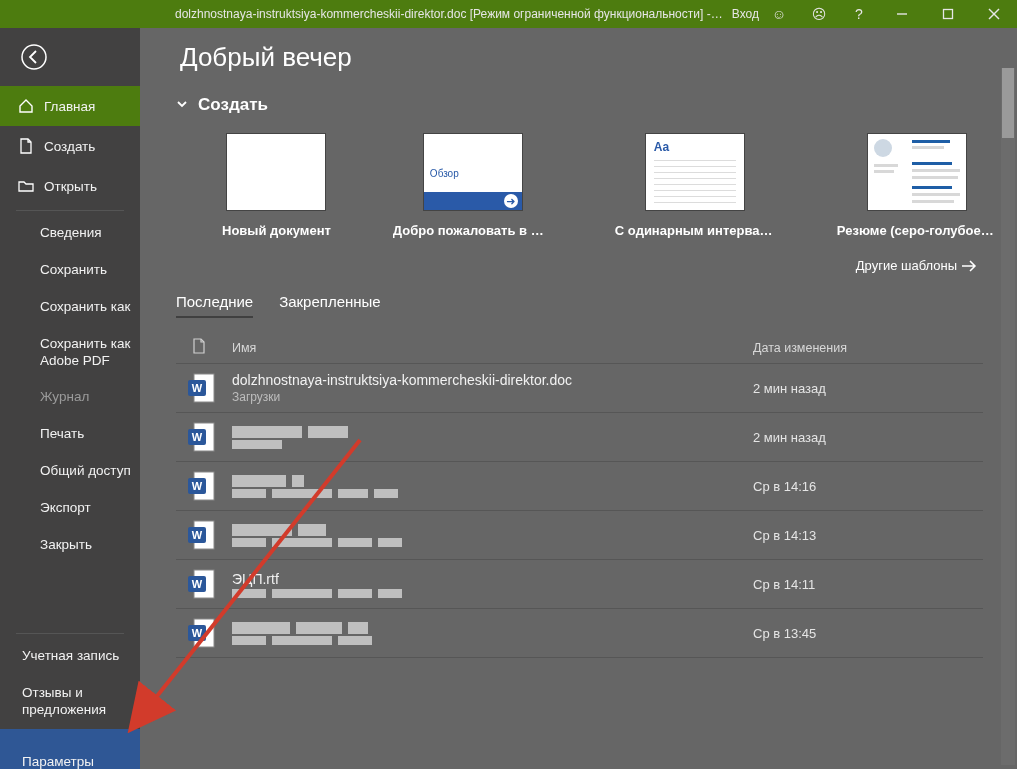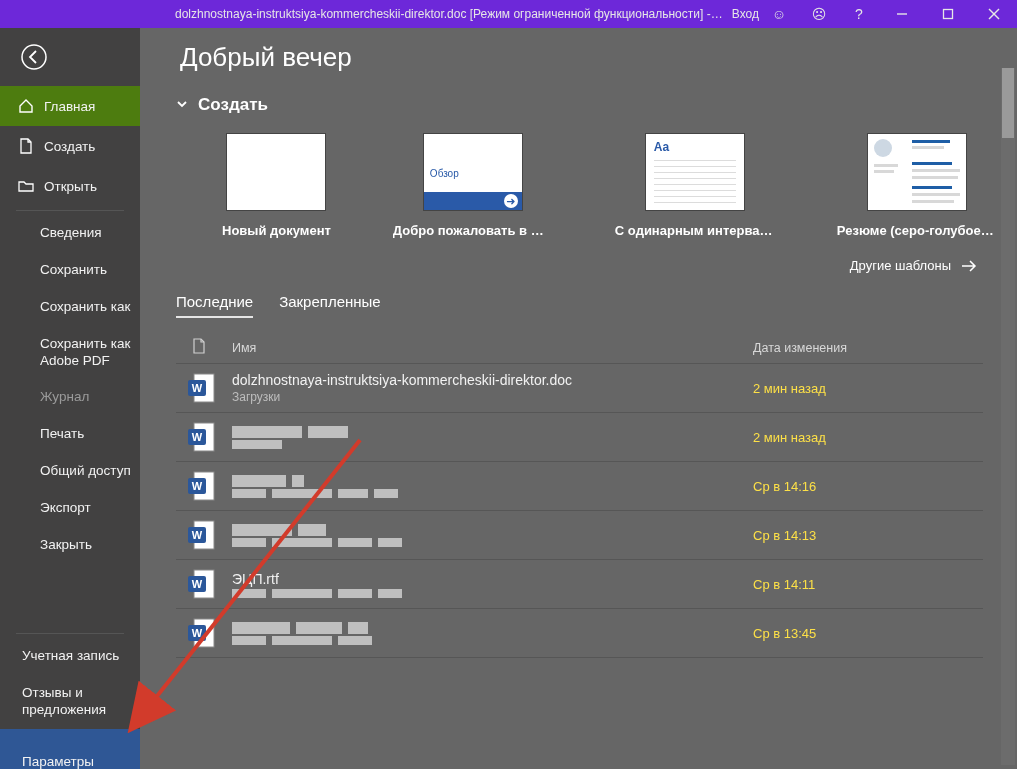--- a/index.html
+++ b/index.html
@@ -1,20 +1,20 @@
 <!DOCTYPE html>
 <html><head>
 <meta charset="utf-8">
 <style>
 * { margin: 0; padding: 0; box-sizing: border-box; font-family: "Segoe UI", Arial, sans-serif; }
 html, body { width: 1017px; height: 769px; overflow: hidden; background: #666; }
 .app { width: 1017px; height: 769px; background: #666666; display: flex; flex-direction: column; position: relative; }
 
 
-.titlebar { height: 28px; background: #6d28d9; display: flex; align-items: center; color: #e6e6e6; font-size: 12px; padding-left: 175px; }
+.titlebar { height: 28px; background: #4d7c0f; display: flex; align-items: center; color: #e6e6e6; font-size: 12px; padding-left: 175px; }
 .titlebar .title-text { flex: 0 0 auto; white-space: nowrap; overflow: hidden; text-overflow: ellipsis; max-width: 650px; }
 .titlebar .spacer { flex: 1; }
 .titlebar .sign-in { margin-right: 0; cursor: pointer; }
 .titlebar .tb-icon { width: 40px; text-align: center; font-size: 14px; cursor: pointer; }
 .titlebar .win-ctrl { width: 46px; height: 28px; display: flex; align-items: center; justify-content: center; cursor: pointer; }
 .titlebar svg { display: block; }
 
 .body { flex: 1; display: flex; min-height: 0; }
 
 
@@ -49,38 +49,38 @@
 .tpl-tour .tpl-thumb { background: #fff; }
 .tpl-tour .stripe { position: absolute; left: 0; bottom: 0; height: 18px; right: 0; background: #2a5aa8; }
 .tpl-tour .arrowcirc { position: absolute; right: 4px; bottom: 2px; width: 14px; height: 14px; border-radius: 50%; background:#fff; display:flex; align-items:center; justify-content:center; color:#2a5aa8; font-size:11px; }
 .tpl-tour .obz { position:absolute; left:6px; top:34px; font-size:10px; color:#2859a7; }
 .tpl-single .aa { position:absolute; left:8px; top:6px; color:#2a5aa8; font-size:12px; font-weight:700; }
 .tpl-single .line { position:absolute; left:8px; right:8px; height:1px; background:#dcdcdc; }
 .tpl-resume .photo { position:absolute; left:6px; top:5px; width:18px; height:18px; border-radius:50%; background:#cdd8e3; }
 .tpl-resume .bar { position:absolute; background:#1e5ea6; height:3px; }
 .tpl-resume .txt { position:absolute; background:#d8d8d8; height:3px; }
 
-.more-tpl { display: flex; justify-content: flex-end; align-items: center; gap: 10px; font-size: 13px; color: #fff; cursor: pointer; padding-right: 6px; margin-bottom: 20px; }
+.more-tpl { display: flex; justify-content: flex-end; align-items: center; gap: 4px; font-size: 13px; color: #fff; cursor: pointer; padding-right: 6px; margin-bottom: 20px; }
 
 .tabs { display: flex; gap: 26px; font-size: 15px; margin-bottom: 14px; }
 .tab { padding-bottom: 6px; cursor: pointer; color: #ffffff; }
-.tab.active { color: #fff; border-bottom: 2px solid #e5e5e5; font-weight: 400; }
+.tab.active { color: #fff; border-bottom: 2px solid #404040; font-weight: 400; }
 
 .docs-head { display: flex; align-items: center; color: #d8d8d8; font-size: 12.5px; padding: 6px 0 6px 16px; }
 .docs-head .col-icon { width: 40px; }
 .docs-head .col-name { flex: 1; }
 .docs-head .col-date { width: 230px; }
 
 .doc-row { display: flex; align-items: center; padding: 8px 0 8px 10px; border-top: 1px solid #565656; cursor: pointer; }
 .doc-row:last-child { border-bottom: 1px solid #565656; }
 .doc-icon { width: 46px; display:flex; justify-content:flex-start; padding-left: 2px; }
 .doc-info { flex: 1; min-width: 0; }
 .doc-name { font-size: 14px; color: #f2f2f2; white-space: nowrap; overflow: hidden; text-overflow: ellipsis; }
 .doc-sub { font-size: 12px; color: #bdbdbd; margin-top: 2px; display:flex; gap:6px; }
-.doc-date { width: 230px; font-size: 13px; color: #fde047; }
+.doc-date { width: 230px; font-size: 13px; color: #e5e5e5; }
 
 .pix { display:inline-block; height:12px; background:#bfbfbf; filter: blur(0.4px); }
 .pixrow { display:flex; gap:6px; align-items:center; }
 
 .scrollbar { position: absolute; right: 2px; top: 40px; bottom: 4px; width: 14px; background: #6c6c6c; }
 .scrollbar .thumb { position: absolute; left: 1px; right: 1px; top: 0; height: 70px; background: #9a9a9a; }
 
 .arrow-overlay { position: absolute; pointer-events:none; }
 .arrow-overlay svg { overflow: visible; }
 

